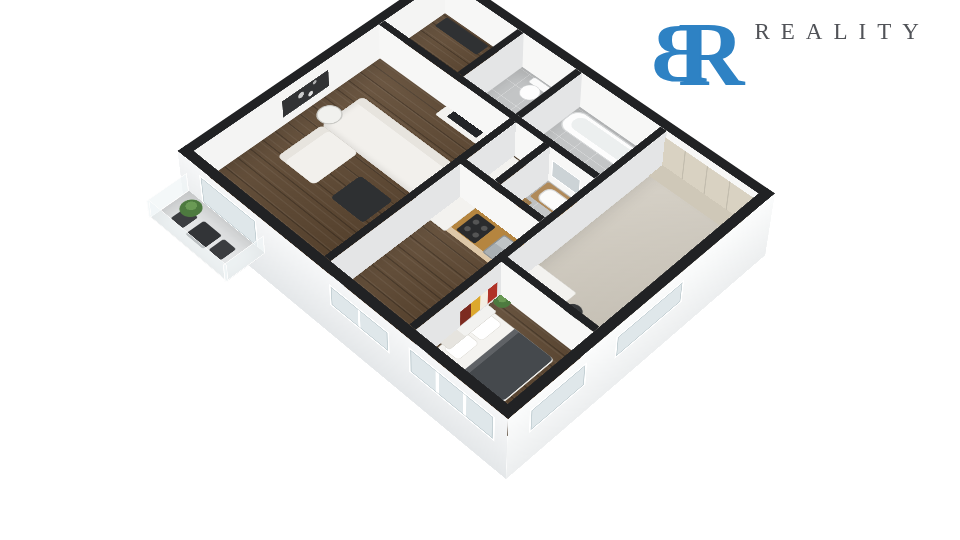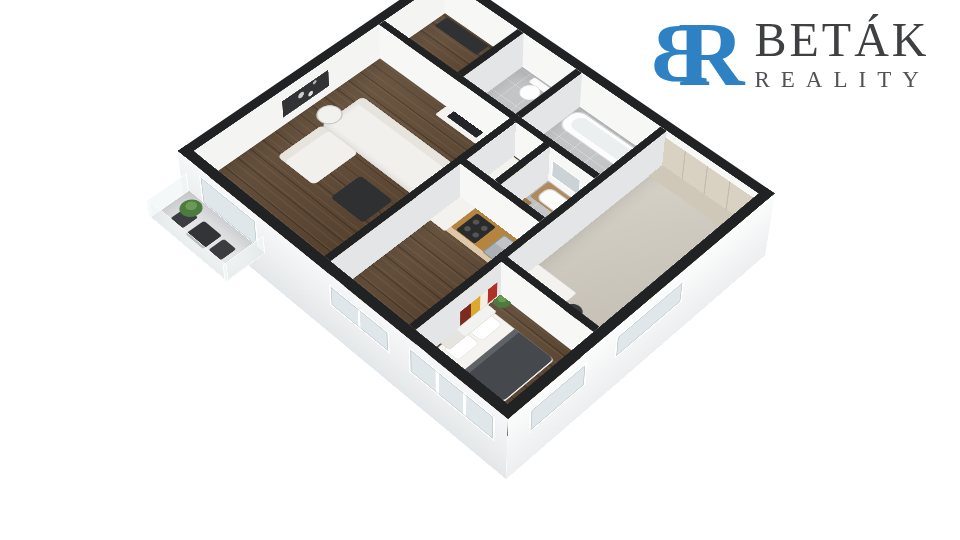--- a/index.html
+++ b/index.html
@@ -47,21 +47,20 @@
 <body>
 
 <div class="stage">
 
   <div class="logo">
     <div class="monogram">
       <span class="mono-b">B</span>
       <span class="mono-r">R</span>
     </div>
     <div class="logo-text">
-      <div class="brand">BETÁK</div>
       <div class="sub">REALITY</div>
     </div>
   </div>
 
   <div class="plan">
 
     <div class="fl wood" style="left:0px;top:0px;width:150px;height:125px;"></div>
     <div class="fl gray" style="left:150px;top:0px;width:115px;height:125px;"></div>
     <div class="fl gray" style="left:265px;top:0px;width:160px;height:125px;"></div>
     <div class="fl carpet" style="left:425px;top:0px;width:175px;height:320px;"></div>

